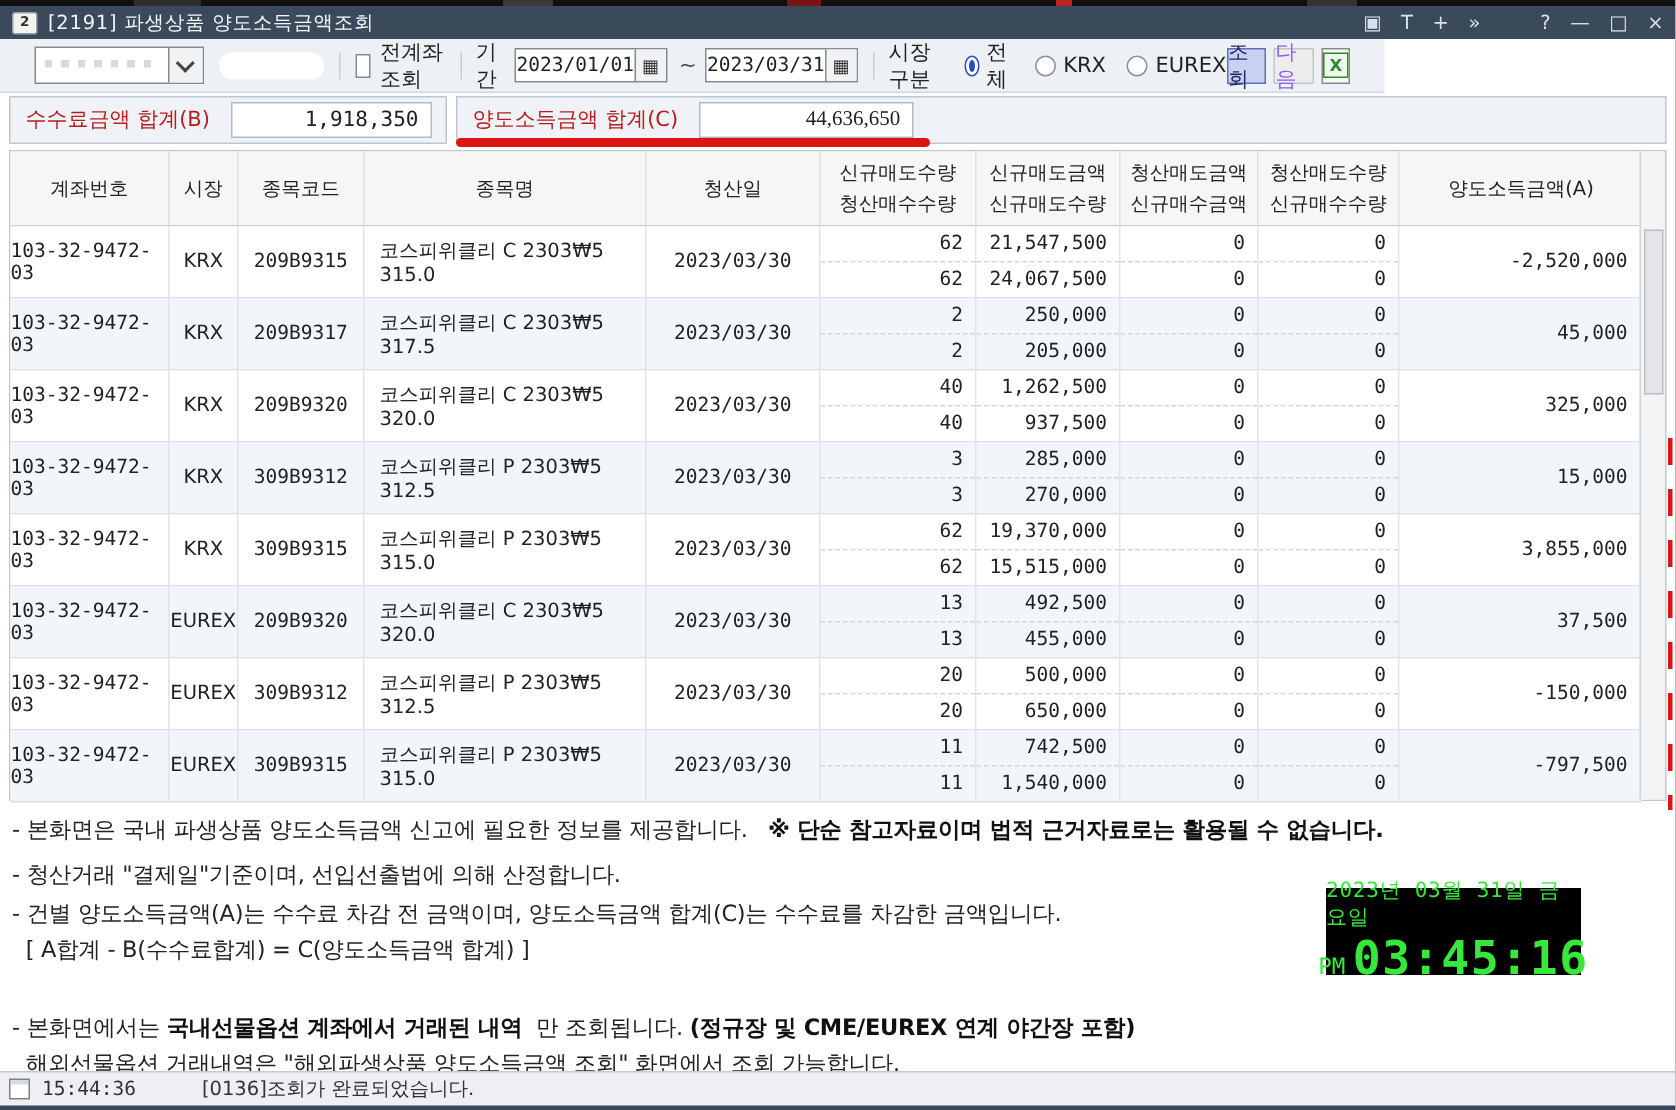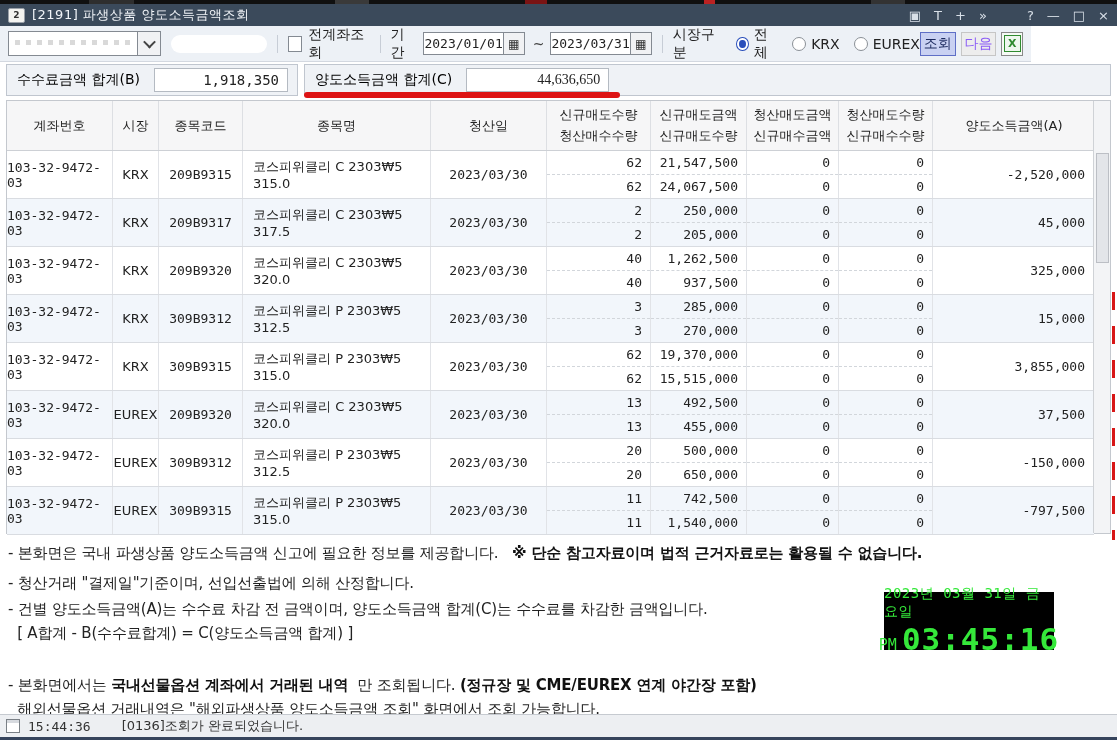--- a/index.html
+++ b/index.html
@@ -15,22 +15,22 @@
   .titlebar{position:absolute;left:0;top:4px;width:1117px;height:22px;background:#3b4a5b;
     display:flex;align-items:center;padding:0 8px;box-sizing:border-box;color:#f2f5f9;font-size:13px;}
   .win-icon{width:15px;height:13px;background:#f3f3f0;border:1px solid #9aa0a8;border-radius:2px;
     display:flex;align-items:center;justify-content:center;font-size:9px;font-weight:bold;color:#333;margin-right:7px;}
   .tb-title{letter-spacing:0.5px;}
   .tb-btns{margin-left:auto;display:flex;align-items:center;gap:13px;font-size:13px;color:#d9e0e8;}
   .tb-btns .grp-gap{width:14px;}
   .tb-btns span{cursor:default;line-height:1;}
 
   
-  .toolbar{position:absolute;left:0;top:26px;width:1031px;height:36px;background:#edf1f6;
-    border-bottom:1px solid #d3d8e0;display:flex;align-items:center;padding:0 8px;box-sizing:border-box;font-size:14px;}
+  .toolbar{position:absolute;left:0;top:26px;width:923px;height:36px;background:#edf1f6;
+    border-bottom:1px solid #d3d8e0;display:flex;align-items:center;padding:0 23px;box-sizing:border-box;font-size:14px;}
   .combo{width:170px;height:23px;background:#fff;border:1px solid #848a92;display:flex;}
   .combo-mask{flex:1;margin:8px 6px;background:repeating-linear-gradient(90deg,#c9c9c9 0 5px,transparent 5px 11px);height:5px;opacity:.7;}
   .combo-arrow{width:22px;border-left:1px solid #848a92;background:#f1f2f4;display:flex;align-items:center;justify-content:center;}
   .chev{width:7px;height:7px;border-right:2px solid #444;border-bottom:2px solid #444;transform:rotate(45deg) translate(-1px,-1px);}
   .masked-blob{width:108px;height:18px;background:#fff;border-radius:9px;margin-left:10px;}
   .vsep{width:1px;height:18px;background:#c7cdd6;margin:0 10px;}
   .chk{width:14px;height:14px;border:1px solid #848a92;background:#fff;margin-right:6px;}
   .chk-wrap,.lbl{display:flex;align-items:center;}
   .datebox{width:110px;height:23px;border:1px solid #848a92;background:#fff;display:flex;box-sizing:border-box;margin-left:8px;justify-content:flex-end;}
   .dateval{flex:1;display:flex;align-items:center;justify-content:center;font-size:13px;}
@@ -45,21 +45,21 @@
   .btn-next{width:40px;margin-left:5px;background:#ededed;border:1px solid #c6c6c6;color:#8b5cf6;}
   .btn-excel{width:24px;margin-left:5px;background:#f5faf5;border:1px solid #888;}
   .excel-ic{width:15px;height:15px;border:1px solid #2f8a2f;color:#2f8a2f;font-weight:bold;font-size:11px;
     display:flex;align-items:center;justify-content:center;background:#eef7ee;}
 
   
   .summary{position:absolute;left:6px;top:64px;width:1105px;height:32px;box-sizing:border-box;display:flex;}
   .sum-box{border:1px solid #c0c6cf;background:#eff2f6;display:flex;align-items:center;box-sizing:border-box;height:32px;}
   .sum-box1{width:292px;}
   .sum-box2{width:807px;margin-left:6px;}
-  .sum-lbl{font-size:14px;margin-left:10px;color:#000000;}
+  .sum-lbl{font-size:14px;margin-left:10px;color:#b91c1c;}
   .sum-val{height:24px;background:#fff;border:1px solid #b4bac2;display:flex;align-items:center;justify-content:flex-end;
     padding-right:8px;font-size:14px;box-sizing:border-box;}
   .sum-val-b{width:134px;margin-left:14px;}
   .sum-val-c{width:143px;margin-left:14px;font-family:Liberation Serif, serif;}
   .red-underline{position:absolute;left:304px;top:92px;width:316px;height:6px;background:#dd1414;border-radius:3px;}
   .red-edge{position:absolute;left:1112px;top:292px;width:3px;height:248px;
     background:repeating-linear-gradient(180deg,#d81616 0 18px,transparent 18px 34px);}
 
   
   .grid{--cols:106px 46px 84px 188px 116px 104px 96px 92px 94px 162px;
@@ -91,21 +91,21 @@
   .clock-date{font-size:14px;letter-spacing:0.5px;}
   .clock-time-row{display:flex;align-items:baseline;gap:5px;}
   .clock-ampm{font-size:15px;}
   .clock-time{font-size:31px;font-weight:bold;letter-spacing:1px;}
 
   
   .statusbar{position:absolute;left:0;top:714px;width:1117px;height:23px;background:#edeff2;border-top:1px solid #c6cad0;
     display:flex;align-items:center;padding:0 6px;box-sizing:border-box;font-size:13px;color:#333;}
   .status-icon{width:12px;height:12px;border:1px solid #7a8086;background:#fff;margin-right:8px;
     box-shadow:inset 0 3px 0 #d7dadf;}
-  .status-time{margin-right:31px;}
+  .status-time{margin-right:44px;}
   .frame-bottom{position:absolute;left:0;top:737px;width:1117px;height:3px;background:#36445c;}
 </style>
 </head>
 <body>
 
 <div class="app">
 
   <div class="sliver"></div>
 
   <div class="titlebar">

